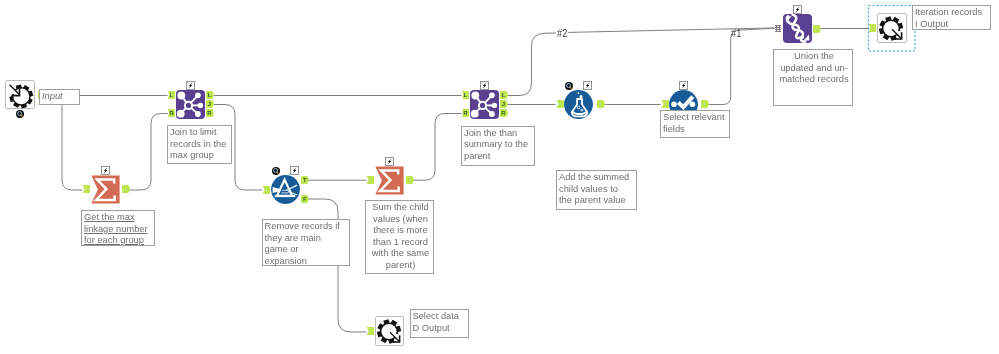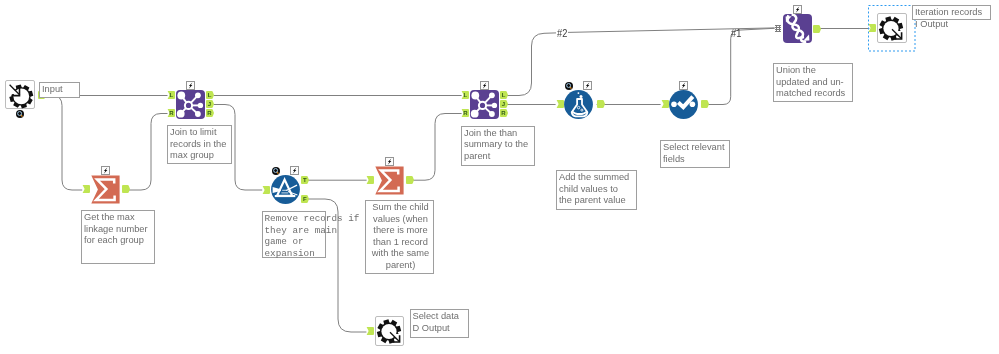--- a/index.html
+++ b/index.html
@@ -69,21 +69,21 @@
             <circle cx="3.6" cy="3.5" r="1.95" fill="none" stroke="#9ec9e8" stroke-width="1.0"></circle>
             <rect x="3.3" y="1.9" width="0.8" height="3.3" fill="#0c0c0c"></rect>
           </svg>
         </div>
         <div class="anchor anchor-out" style="left: 32.5px; top: 11.2px;">
           <svg class="" width="8" height="8" viewBox="0 0 8 8">
             <path d="M1,0 L5.6,0 Q6.4,0 6.8,0.7 L8,4 L6.8,7.3 Q6.4,8 5.6,8 L1,8 Q0,8 0,7 L0,1 Q0,0 1,0 Z" fill="#bfe552"></path>
           </svg>
         </div>
       </div>
-      <div class="lbl" style="left: 39px; top: 82px; width: 41px; height: 16px;">Input</div>
+      <div class="lbl" style="left: 39px; top: 89px; width: 41px; height: 16px; font-style: italic;">Input</div>
       <div class="node" style="left: 91px; top: 175px; width: 28px; height: 29px;">
         <div style="position:relative;width:29px;height:29px;">
           <svg class="" width="29" height="29" viewBox="0 0 29 29">
             <path d="M0.3,0.4 L28.6,0.4 L28.6,28.5 L0.3,28.5 L6.9,14.4 Z" fill="#d36a53"></path>
             <path d="M23.2,8.5 L23.2,4.6 L6.1,4.6 L15.4,14.0 L5.0,25.0 L23.6,25.0 L23.6,20.4" fill="none" stroke="#fff" stroke-width="2.5" stroke-linejoin="miter" stroke-linecap="butt"></path>
           </svg>
         </div>
         <div class="badge-lightning" style="left: 10px; top: -9px;">
           <svg class="" width="9" height="9" viewBox="0 0 9 9">
             <rect x="0.5" y="0.5" width="8" height="8" fill="#fdfdfd" stroke="#949494" stroke-width="1"></rect>
@@ -94,21 +94,21 @@
           <svg class="" width="8" height="8" viewBox="0 0 8 8">
             <path d="M0.6,0 L7.0,0 Q8,0 8,1 L8,7 Q8,8 7.0,8 L0.6,8 L2.6,4 Z" fill="#bfe552"></path>
           </svg>
         </div>
         <div class="anchor anchor-out" style="left: 31.2px; top: 10.2px;">
           <svg class="" width="8" height="8" viewBox="0 0 8 8">
             <path d="M1,0 L5.6,0 Q6.4,0 6.8,0.7 L8,4 L6.8,7.3 Q6.4,8 5.6,8 L1,8 Q0,8 0,7 L0,1 Q0,0 1,0 Z" fill="#bfe552"></path>
           </svg>
         </div>
       </div>
-      <div class="lbl" style="left: 81px; top: 210px; width: 74px; height: 54px;">Get the max
+      <div class="lbl" style="left: 81px; top: 210px; width: 74px; height: 36px; text-decoration: underline;">Get the max
 linkage number
 for each group</div>
       <div class="node" style="left: 176px; top: 90px; width: 29px; height: 29px;">
         <div class="join-box">
           <svg class="" width="29" height="29" viewBox="0 0 29 29">
             <g stroke="#fff" stroke-width="1.9" fill="none">
               <line x1="12.5" y1="15.4" x2="5.3" y2="5.5"></line>
               <line x1="12.5" y1="15.4" x2="21.9" y2="5.3"></line>
               <line x1="12.5" y1="15.4" x2="24.4" y2="15.4"></line>
               <line x1="12.5" y1="15.4" x2="4.7" y2="23.7"></line>
@@ -201,21 +201,21 @@
           </svg>
           <span class="anchor-letter">T</span>
         </div>
         <div class="anchor anchor-out" style="left: 29.8px; top: 19.6px;">
           <svg class="" width="8" height="8" viewBox="0 0 8 8">
             <path d="M1,0 L5.6,0 Q6.4,0 6.8,0.7 L8,4 L6.8,7.3 Q6.4,8 5.6,8 L1,8 Q0,8 0,7 L0,1 Q0,0 1,0 Z" fill="#bfe552"></path>
           </svg>
           <span class="anchor-letter">F</span>
         </div>
       </div>
-      <div class="lbl" style="left: 261.5px; top: 211px; width: 64px; height: 47px; font-family: Liberation Mono, monospace;">Remove records if
+      <div class="lbl" style="left: 261.5px; top: 219px; width: 88px; height: 47px;">Remove records if
 they are main
 game or
 expansion</div>
       <div class="node" style="left: 375px; top: 166px; width: 29px; height: 29px;">
         <div style="position:relative;width:29px;height:29px;">
           <svg class="" width="29" height="29" viewBox="0 0 29 29">
             <path d="M0.3,0.4 L28.6,0.4 L28.6,28.5 L0.3,28.5 L6.9,14.4 Z" fill="#d36a53"></path>
             <path d="M23.2,8.5 L23.2,4.6 L6.1,4.6 L15.4,14.0 L5.0,25.0 L23.6,25.0 L23.6,20.4" fill="none" stroke="#fff" stroke-width="2.5" stroke-linejoin="miter" stroke-linecap="butt"></path>
           </svg>
         </div>
@@ -360,21 +360,21 @@
           <svg class="" width="8" height="8" viewBox="0 0 8 8">
             <path d="M0.6,0 L7.0,0 Q8,0 8,1 L8,7 Q8,8 7.0,8 L0.6,8 L2.6,4 Z" fill="#bfe552"></path>
           </svg>
         </div>
         <div class="anchor anchor-out" style="left: 31.7px; top: 10.2px;">
           <svg class="" width="8" height="8" viewBox="0 0 8 8">
             <path d="M1,0 L5.6,0 Q6.4,0 6.8,0.7 L8,4 L6.8,7.3 Q6.4,8 5.6,8 L1,8 Q0,8 0,7 L0,1 Q0,0 1,0 Z" fill="#bfe552"></path>
           </svg>
         </div>
       </div>
-      <div class="lbl" style="left: 660px; top: 140px; width: 70px; height: 28px;">Select relevant
+      <div class="lbl" style="left: 660px; top: 110px; width: 70px; height: 28px;">Select relevant
 fields</div>
       <div class="node" style="left: 783px; top: 14px; width: 29px; height: 29px;">
         <div class="join-box">
           <svg class="" width="29" height="29" viewBox="0 0 29 29">
             <g fill="#fff">
               <path d="M2.6,2.6 L8.6,2.3 L3.0,8.4 Z"></path>
               <path d="M26.4,26.4 L20.4,26.7 L26.0,20.6 Z"></path>
             </g>
             <g stroke="#fff" stroke-width="2.5" fill="none" stroke-linecap="butt">
               <path d="M5.4,1.2 C3.2,5.6 4.4,9.6 9.6,10.2 C14.8,10.8 16.4,12.2 15.8,15.6 C15.2,19.0 12.6,20.2 13.2,23.0 C13.7,25.4 17.8,23.4 21.0,23.0"></path>
@@ -400,21 +400,21 @@
               <line x1="0" y1="0.5" x2="6" y2="0.5"></line>
               <line x1="0" y1="2.5" x2="6" y2="2.5"></line>
               <line x1="0" y1="4.5" x2="6" y2="4.5"></line>
               <line x1="0" y1="6.5" x2="6" y2="6.5"></line>
               <line x1="1.5" y1="0" x2="1.5" y2="7"></line>
               <line x1="4.5" y1="0" x2="4.5" y2="7"></line>
             </g>
           </svg>
         </div>
       </div>
-      <div class="lbl" style="left: 773px; top: 63px; width: 80px; height: 39px;">Union the
+      <div class="lbl" style="left: 773px; top: 49px; width: 80px; height: 57px; text-align: center;">Union the
 updated and un-
 matched records</div>
       <div class="sel-box" style="left: 868px; top: 5px; width: 47.5px; height: 46.5px;">
         <svg width="47.5" height="46.5" viewBox="0 0 47.5 46.5">
           <rect x="0.5" y="0.5" width="46.5" height="45.5" fill="none" stroke="#2e9bf0" stroke-width="1" stroke-dasharray="2 2"></rect>
         </svg>
       </div>
       <div class="node" style="left: 877px; top: 13px; width: 30px; height: 30px;">
         <div class="tool-box">
           <svg class="" width="30" height="30" viewBox="0 0 30 30">
@@ -424,21 +424,21 @@
             <path d="M14.0,15.2 L23.3,24.5" stroke="#111" stroke-width="1.25" fill="none"></path>
             <path d="M23.6,18.2 L23.6,25.0 L16.8,25.0" stroke="#111" stroke-width="1.6" fill="none"></path>
           </svg>
         </div>
         <div class="anchor anchor-in" style="left: -9.5px; top: 11.2px;">
           <svg class="" width="8" height="8" viewBox="0 0 8 8">
             <path d="M0.6,0 L7.0,0 Q8,0 8,1 L8,7 Q8,8 7.0,8 L0.6,8 L2.6,4 Z" fill="#bfe552"></path>
           </svg>
         </div>
       </div>
-      <div class="lbl" style="left: 912px; top: 5px; width: 79px; height: 15px;">Iteration records
+      <div class="lbl" style="left: 912px; top: 5px; width: 79px; height: 25px;">Iteration records
 I Output</div>
       <div class="node" style="left: 375px; top: 316px; width: 29px; height: 30px;">
         <div class="tool-box">
           <svg class="" width="30" height="30" viewBox="0 0 30 30">
             <path d="M14.83,5.69 L16.62,2.85 L21.23,5.50 L19.68,8.47 L20.53,9.57 L23.80,8.82 L25.19,13.95 L21.99,14.96 L21.81,16.33 L24.65,18.12 L22.00,22.73 L19.03,21.18 L17.93,22.03 L18.68,25.30 L13.55,26.69 L12.54,23.49 L11.17,23.31 L9.38,26.15 L4.77,23.50 L6.32,20.53 L5.47,19.43 L2.20,20.18 L0.81,15.05 L4.01,14.04 L4.19,12.67 L1.35,10.88 L4.00,6.27 L6.97,7.82 L8.07,6.97 L7.32,3.70 L12.45,2.31 L13.46,5.51 Z" fill="#111"></path>
             <circle cx="13.0" cy="14.5" r="7.6" fill="#fff"></circle>
             <path d="M13.6,14.8 L25.0,26.2 L25.0,17.0 L15.0,17.0 Z" fill="#fff"></path>
             <path d="M14.0,15.2 L23.3,24.5" stroke="#111" stroke-width="1.25" fill="none"></path>
             <path d="M23.6,18.2 L23.6,25.0 L16.8,25.0" stroke="#111" stroke-width="1.6" fill="none"></path>
           </svg>

